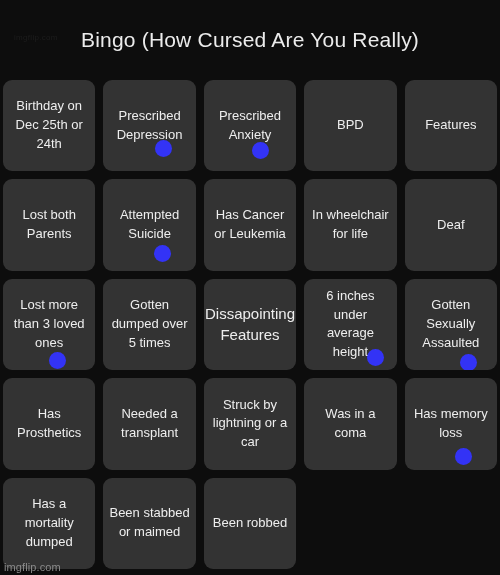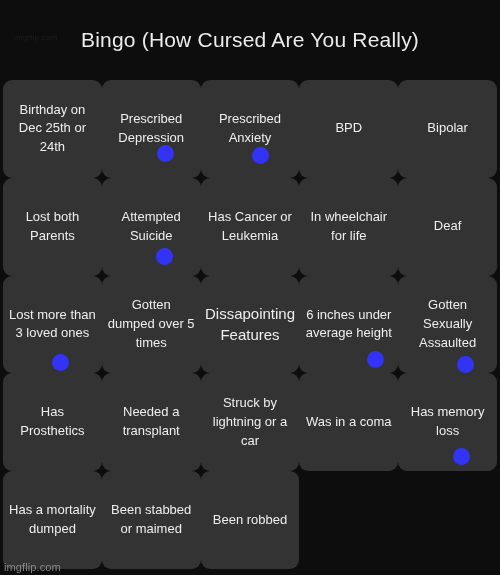--- a/index.html
+++ b/index.html
@@ -42,21 +42,21 @@
     top: 33px;
     color: #1d1d1d;
     font-size: 8px;
     letter-spacing: 0.3px;
     user-select: none;
   }
   .grid {
     display: grid;
     grid-template-columns: repeat(5, 1fr);
     grid-template-rows: repeat(5, 1fr);
-    gap: 0;
+    gap: 8px;
     padding: 0 3px 3px 3px;
     box-sizing: border-box;
     height: 492px;
   }
   .cell {
     background: #333333;
     border-radius: 9px;
     position: relative;
     display: flex;
     align-items: center;
@@ -114,21 +114,21 @@
         <span class="marker-dot" style="left: 56%; top: 66%; background: rgb(51, 51, 246);"></span>
       </div>
       <div class="cell">
         <div class="cell-label">Prescribed Anxiety</div>
         <span class="marker-dot" style="left: 52%; top: 68%; background: rgb(51, 51, 246);"></span>
       </div>
       <div class="cell">
         <div class="cell-label">BPD</div>
       </div>
       <div class="cell">
-        <div class="cell-label">Bipolar</div>
+        <div class="cell-label">Features</div>
       </div>
       <div class="cell">
         <div class="cell-label">Lost both Parents</div>
       </div>
       <div class="cell">
         <div class="cell-label">Attempted Suicide</div>
         <span class="marker-dot" style="left: 55%; top: 72%; background: rgb(51, 51, 246);"></span>
       </div>
       <div class="cell">
         <div class="cell-label">Has Cancer or Leukemia</div>

